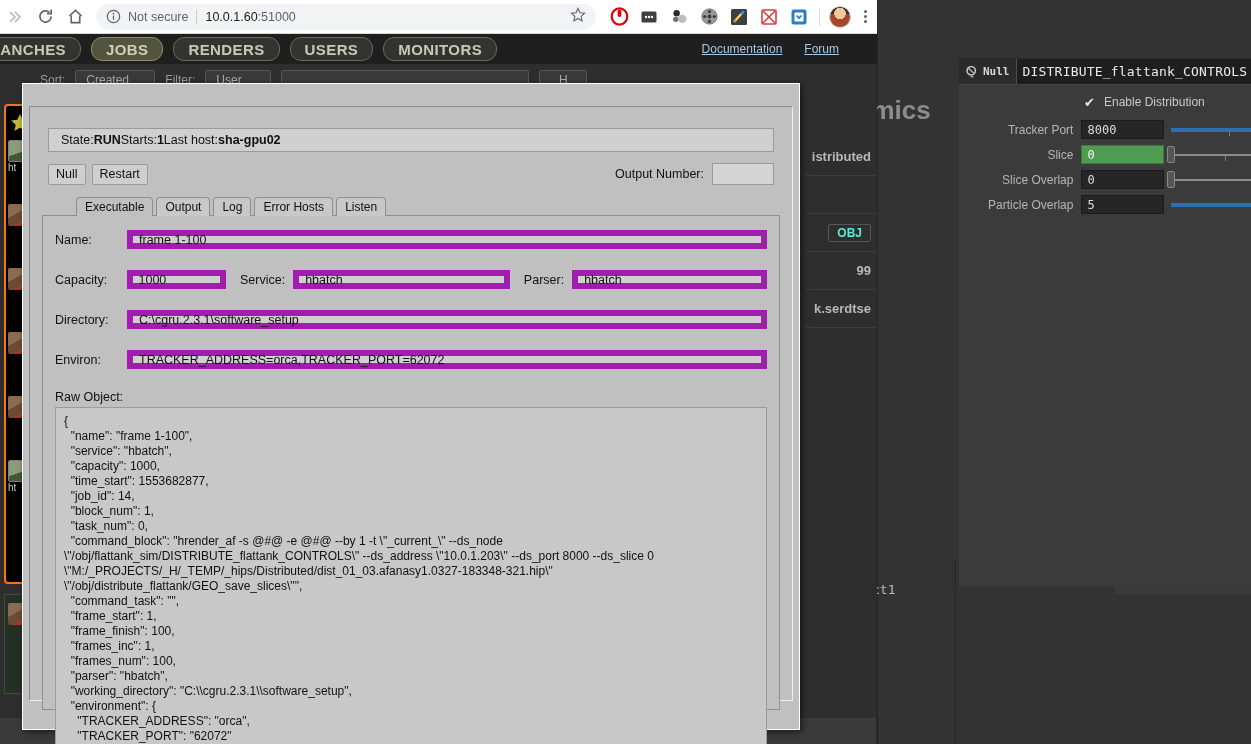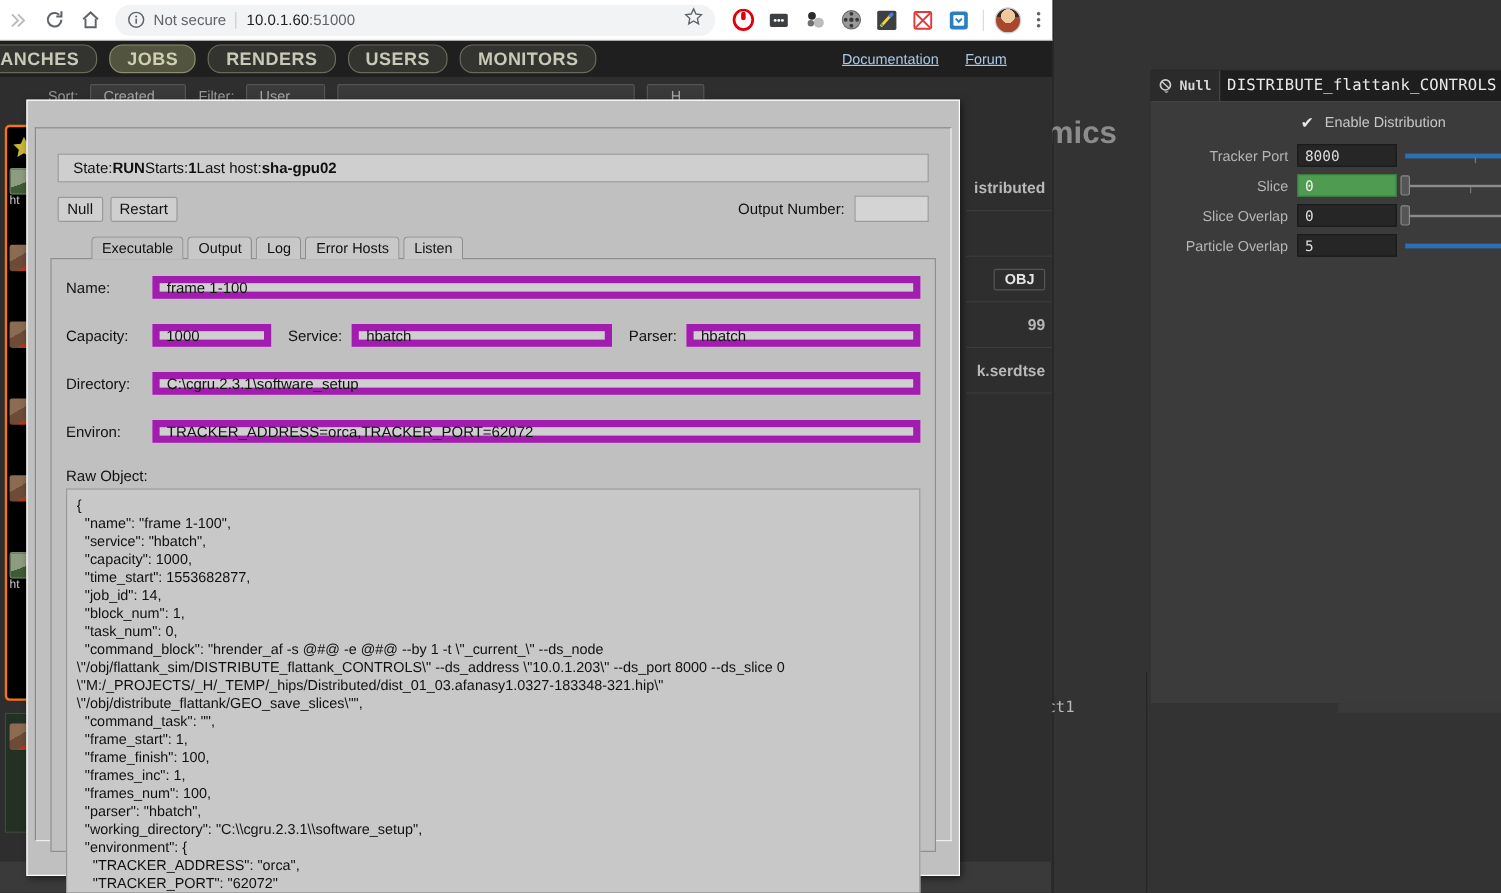--- a/index.html
+++ b/index.html
@@ -124,21 +124,21 @@
     position: absolute; left: 805px; top: 104px; width: 72px; font-weight: bold;
   }
   .info-cell {
     height: 38px; border-bottom: 1px solid #3c3c3c;
     display: flex; align-items: center; justify-content: flex-end;
     padding-right: 6px; color: #b8b8b8; font-size: 13px;
     white-space: nowrap;
   }
   .info-cell.blank { border-bottom: 1px solid #3c3c3c; }
   .info-chip {
-    border: 1px solid #555; padding: 1px 8px; font-size: 12px; color:#e5e5e5;
+    border: 1px solid #555; padding: 1px 8px; font-size: 12px; color:#5eead4;
     border-radius: 2px;
   }
   .page-bottom-strip {
     position: absolute; left: 0; bottom: 0; width: 877px; height: 26px;
     background: #3a3a3a;
     display: flex;
   }
   .pbs-cell { border-right: 1px solid #2a2a2a; height: 100%; }
 
   

